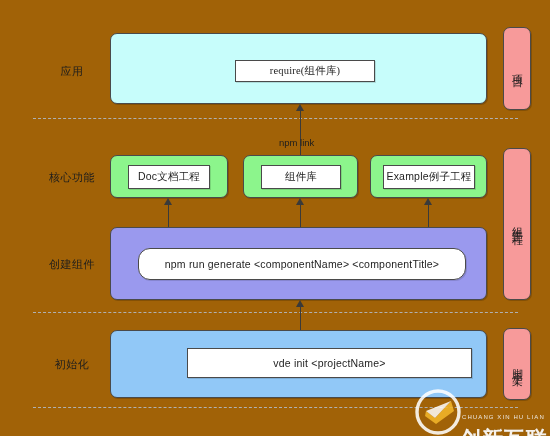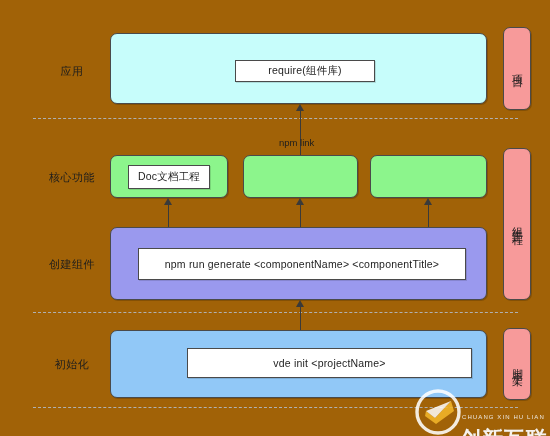--- a/index.html
+++ b/index.html
@@ -151,52 +151,54 @@
   <div class="divider" style="top:118px;"></div>
   <div class="divider" style="top:312px;"></div>
   <div class="divider" style="top:407px;"></div>
 
   <div class="row-label" style="top:64px;">应用</div>
   <div class="row-label" style="top:257px;">创建组件</div>
   <div class="row-label" style="top:170px;">核心功能</div>
   <div class="row-label" style="top:358px;font-family:Liberation Mono, monospace;">初始化</div>
 
   <div class="stage stage-cyan" style="left:110px; top:33px; width:377px; height:71px;"></div>
-  <div class="inner" style="left:235px; top:60px; width:140px; height:22px;">require(组件库)</div>
+  <div class="inner" style="left:235px; top:60px; width:140px; height:22px;font-family:Liberation Serif, serif;">require(组件库)</div>
 
   <div class="stage stage-pink" style="left:503px; top:27px; width:28px; height:83px;">
     <span class="vtext">项目</span>
   </div>
 
   <div class="arrow-shaft" style="left:300px; top:110px; height:45px;"></div>
   <div class="arrow-head" style="left:296px; top:104px;"></div>
   <div class="edge-label" style="left:279px; top:126px;">npm link</div>
 
   <div class="stage stage-green" style="left:110px; top:155px; width:118px; height:43px;"></div>
   <div class="inner" style="left:128px; top:165px; width:82px; height:24px;">Doc文档工程</div>
 
   <div class="stage stage-green" style="left:243px; top:155px; width:115px; height:43px;"></div>
+  <div class="inner" style="left:261px; top:165px; width:80px; height:24px;">组件库</div>
 
   <div class="stage stage-green" style="left:370px; top:155px; width:117px; height:43px;"></div>
+  <div class="inner" style="left:383px; top:165px; width:92px; height:24px;">Example例子工程</div>
 
   <div class="stage stage-pink" style="left:503px; top:148px; width:28px; height:152px;">
     <span class="vtext">组件工程</span>
   </div>
 
   <div class="arrow-shaft" style="left:168px; top:205px; height:23px;"></div>
   <div class="arrow-head" style="left:164px; top:198px;"></div>
 
   <div class="arrow-shaft" style="left:300px; top:205px; height:23px;"></div>
   <div class="arrow-head" style="left:296px; top:198px;"></div>
 
   <div class="arrow-shaft" style="left:428px; top:205px; height:23px;"></div>
   <div class="arrow-head" style="left:424px; top:198px;"></div>
 
   <div class="stage stage-purple" style="left:110px; top:227px; width:377px; height:73px;"></div>
-  <div class="inner" style="left:138px; top:248px; width:328px; height:32px;">npm run generate &lt;componentName&gt; &lt;componentTitle&gt;</div>
+  <div class="inner" style="left:138px; top:248px; width:328px; height:32px;border-radius:12px;">npm run generate &lt;componentName&gt; &lt;componentTitle&gt;</div>
 
   <div class="arrow-shaft" style="left:300px; top:307px; height:23px;"></div>
   <div class="arrow-head" style="left:296px; top:300px;"></div>
 
   <div class="stage stage-blue" style="left:110px; top:330px; width:377px; height:68px;"></div>
   <div class="inner" style="left:140px; top:348px; width:285px; height:30px;margin-left:47px;">vde init &lt;projectName&gt;</div>
 
   <div class="stage stage-pink" style="left:503px; top:328px; width:28px; height:72px;">
     <span class="vtext">脚手架</span>
   </div>

